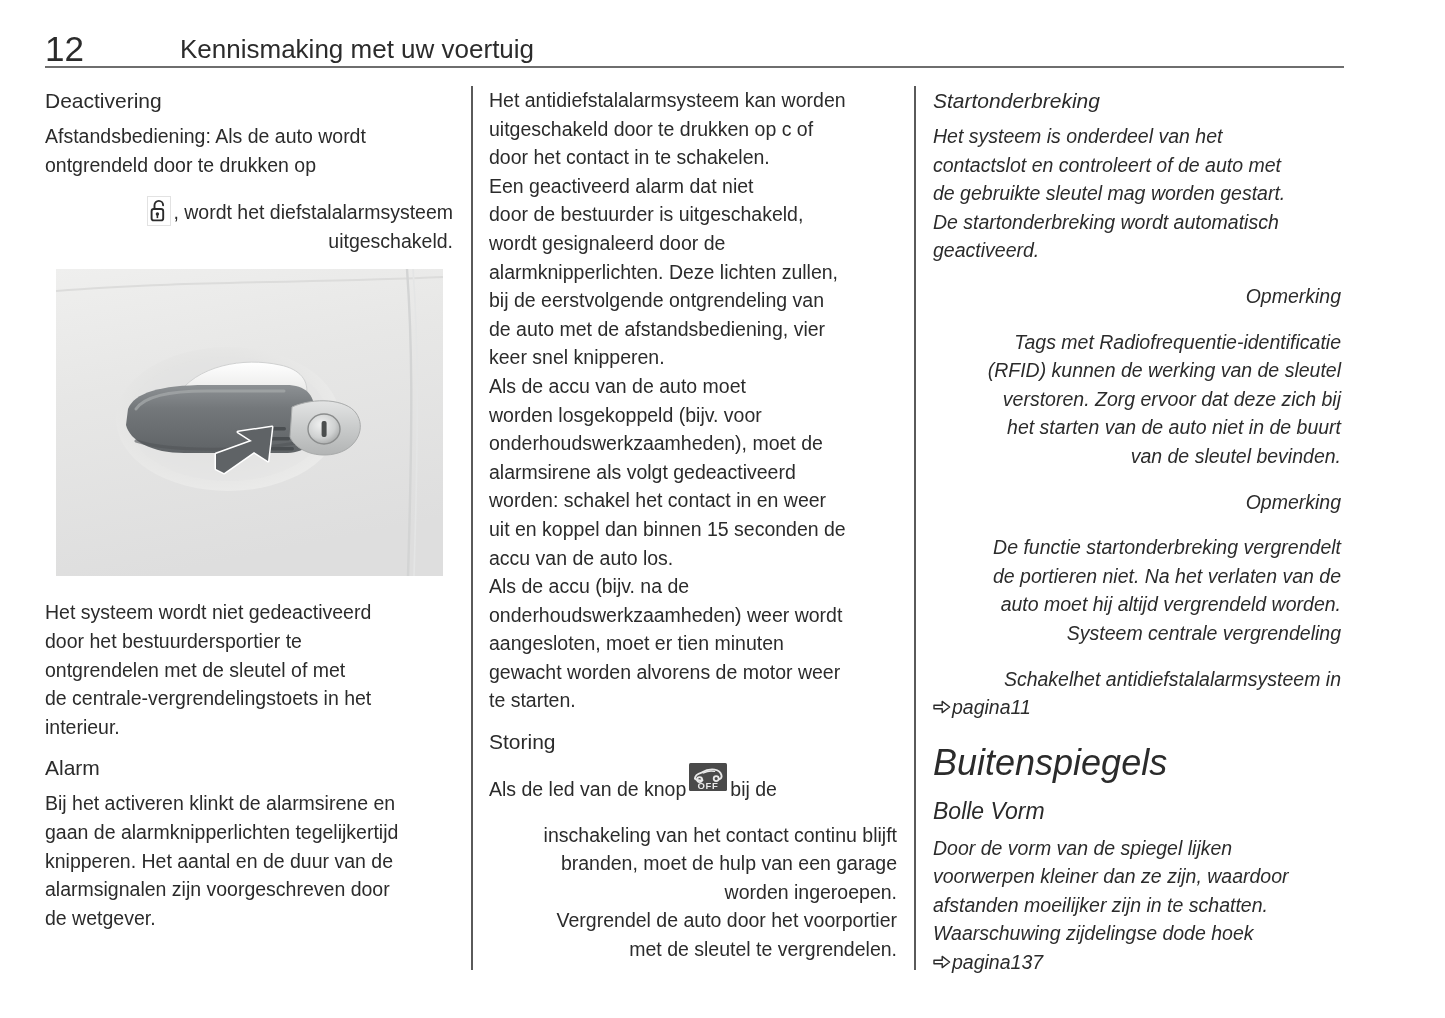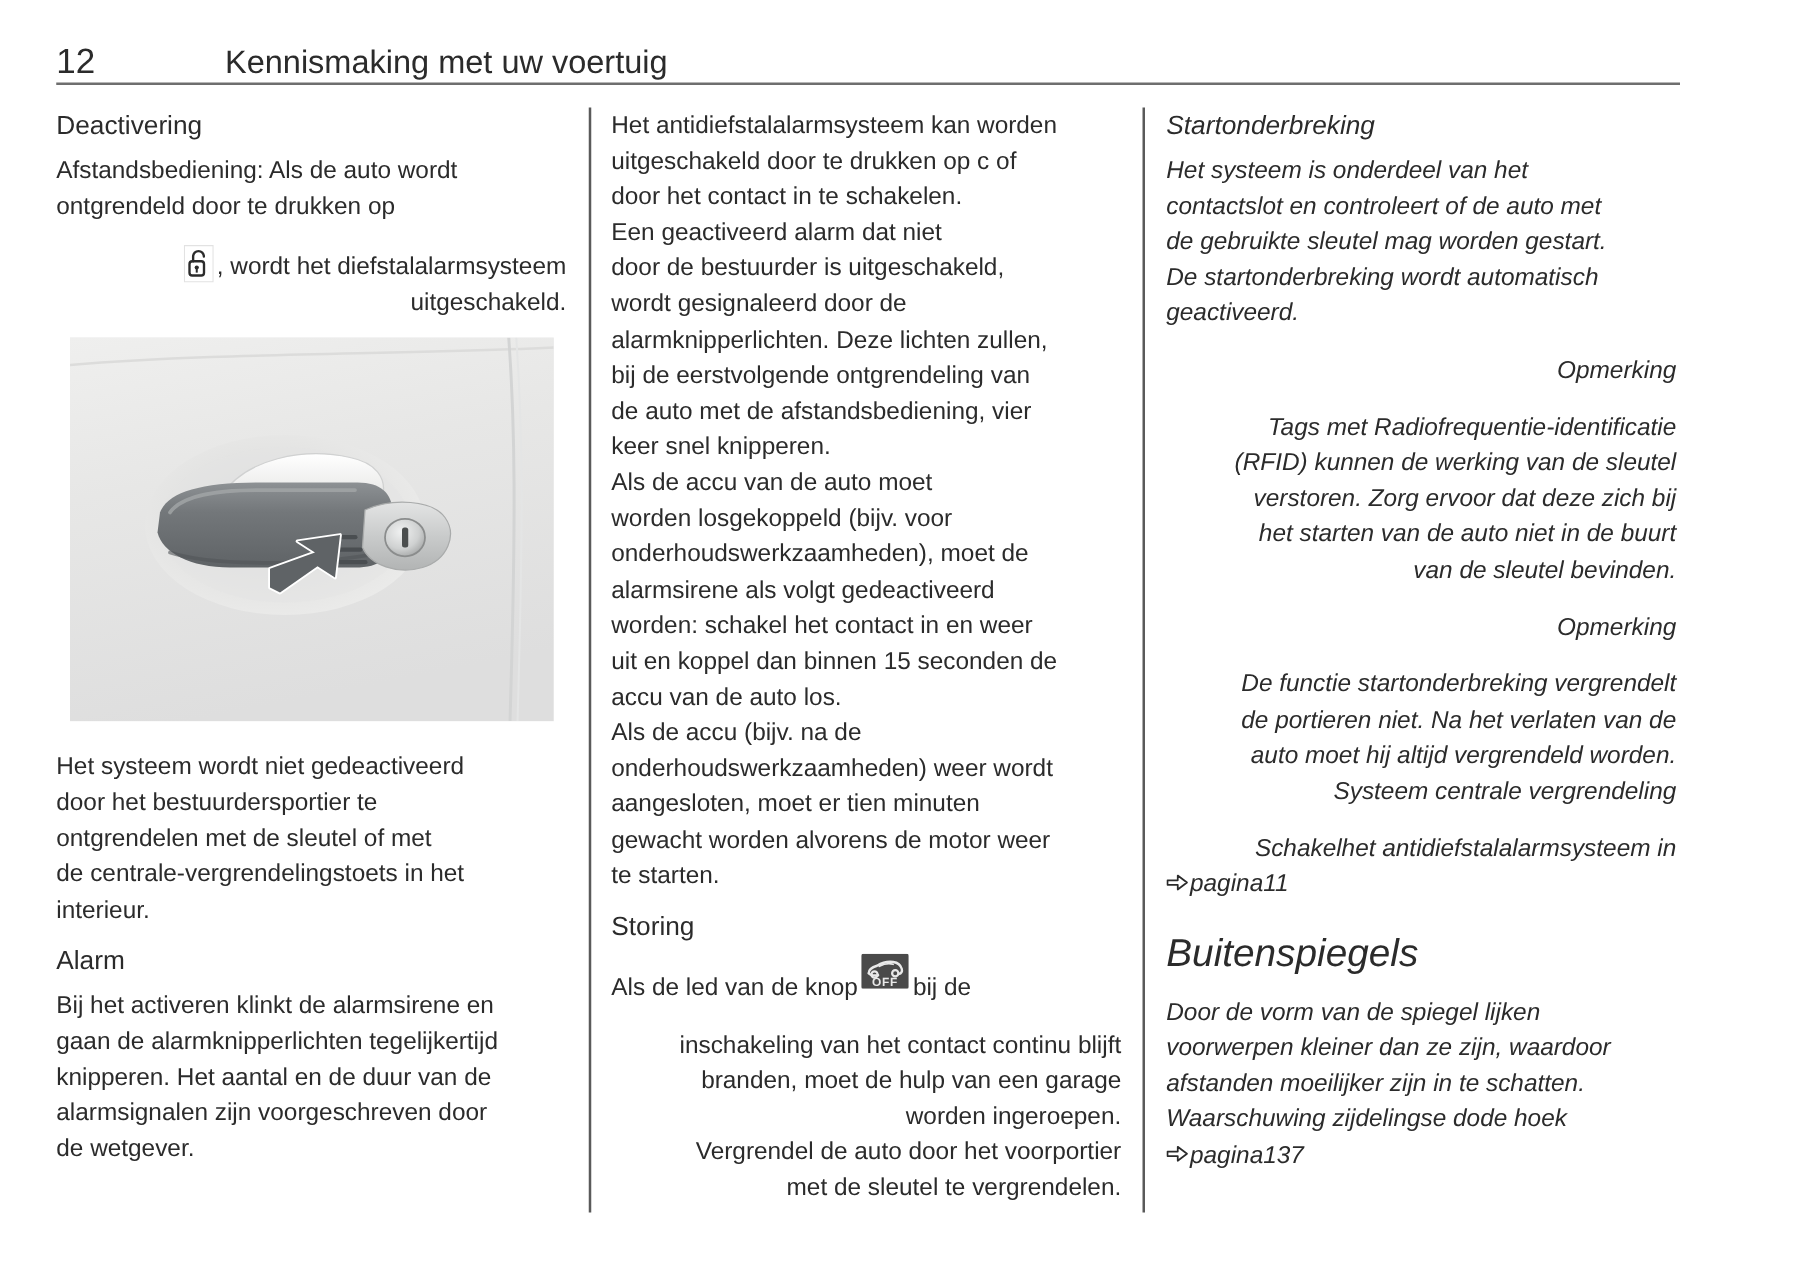--- a/index.html
+++ b/index.html
@@ -28,21 +28,21 @@
     position: absolute;
     left: 45px;
     top: 33px;
     width: 1300px;
     height: 38px;
   }
   .page-number {
     position: absolute;
     left: 0;
     top: 0;
-    font-size: 28px;
+    font-size: 35px;
     line-height: 32px;
     color: #2b2b2b;
     letter-spacing: 0px;
   }
   .chapter-title {
     position: absolute;
     left: 135px;
     top: 0;
     font-size: 26px;
     line-height: 32px;
@@ -81,21 +81,21 @@
   
   h2.section-head {
     margin: 0 0 6px 0;
     font-size: 21px;
     line-height: 30px;
     font-weight: normal;
     color: #2b2b2b;
   }
   h1.big-head {
     margin: 22px 0 14px 0;
-    font-size: 31px;
+    font-size: 36px;
     line-height: 38px;
     font-weight: normal;
     color: #2b2b2b;
   }
   h3.sub-head {
     margin: 0 0 8px 0;
     font-size: 23px;
     line-height: 30px;
     font-weight: normal;
     color: #2b2b2b;
@@ -351,20 +351,21 @@
 
 
     <p class="body">Schakelhet antidiefstalalarmsysteem in</p>
 
     <div class="xref-line"><span class="xref-arrow"><svg width="18" height="14" viewBox="0 0 18 14">
             <path d="M1 5.2 H9.2 V1.4 L16.6 7 L9.2 12.6 V8.8 H1 Z" fill="none" stroke="#2b2b2b" stroke-width="1.4" stroke-linejoin="round"></path>
           </svg></span><span>pagina11</span></div>
 
     <h1 class="big-head">Buitenspiegels</h1>
 
+    <h3 class="sub-head">Bolle Vorm</h3>
 
     <p class="body">Door de vorm van de spiegel lijken
 voorwerpen kleiner dan ze zijn, waardoor
 afstanden moeilijker zijn in te schatten.
 Waarschuwing zijdelingse dode hoek</p>
 
     <div class="xref-line"><span class="xref-arrow"><svg width="18" height="14" viewBox="0 0 18 14">
             <path d="M1 5.2 H9.2 V1.4 L16.6 7 L9.2 12.6 V8.8 H1 Z" fill="none" stroke="#2b2b2b" stroke-width="1.4" stroke-linejoin="round"></path>
           </svg></span><span>pagina137</span></div>
   </div>

